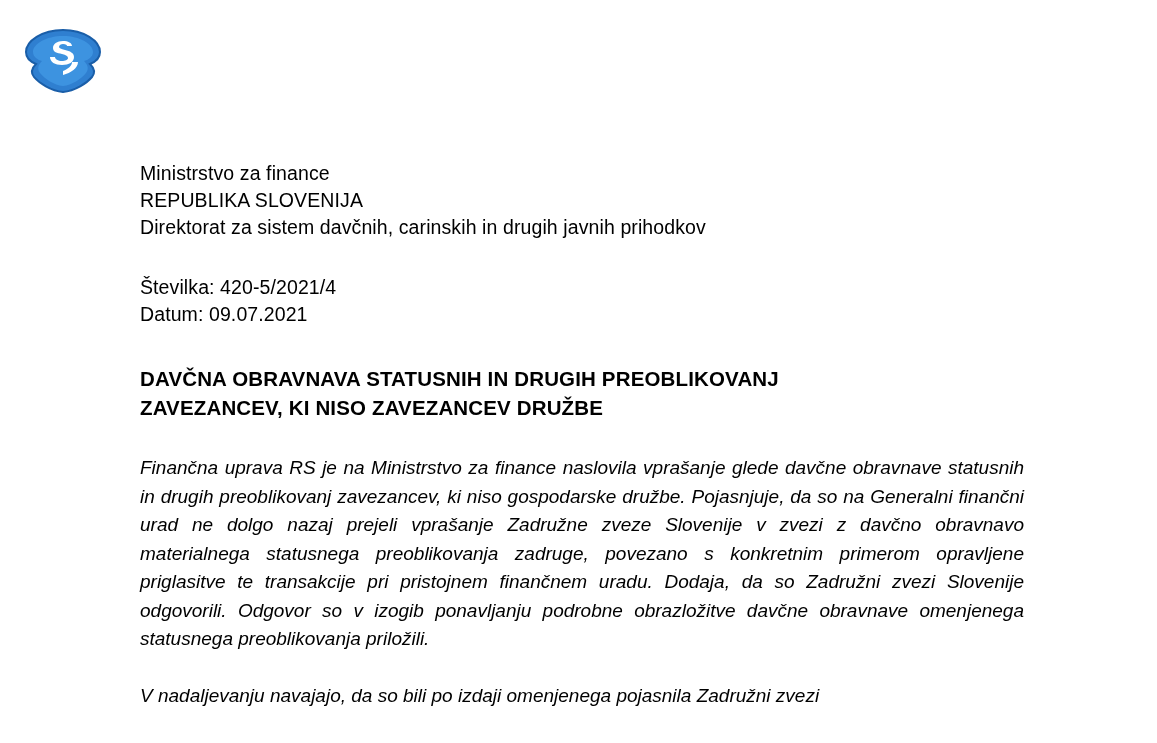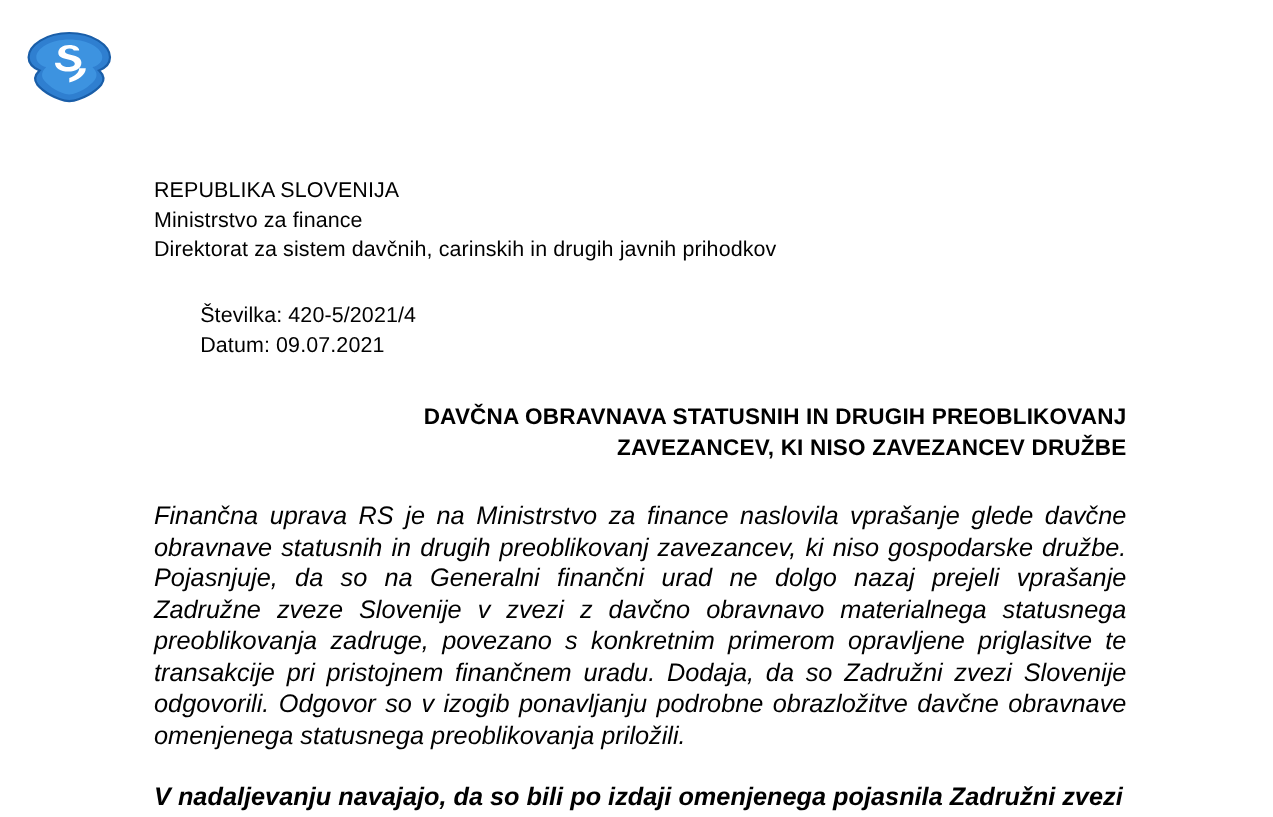--- a/index.html
+++ b/index.html
@@ -41,65 +41,63 @@
     letter-spacing: 0.1px;
   }
   .sender-block div {
     white-space: nowrap;
   }
   .ref-block {
     margin-top: 33px;
     font-size: 19.5px;
     line-height: 27px;
     letter-spacing: 0.1px;
-    margin-left: 42px;
   }
   .doc-title {
     margin-top: 36px;
     font-size: 20.5px;
     font-weight: bold;
-    text-align: right;
+    text-align: left;
     line-height: 29px;
     letter-spacing: 0.15px;
   }
   .doc-title .line2 {
     display: block;
   }
   .para {
     margin-top: 32px;
-    font-size: 23px;
+    font-size: 19px;
     font-style: italic;
     line-height: 28.5px;
     text-align: justify;
     text-justify: inter-word;
   }
   .para.second {
     margin-top: 28px;
-    font-weight: bold;
   }
 </style>
 </head>
 <body>
 
 <div class="page">
 
   <div class="logo">
     <svg width="86" height="66" viewBox="0 0 86 66" xmlns="http://www.w3.org/2000/svg">
       <path d="M43 2 C22 2 6 13 6 24 C6 30 11 34 16 36 C12 40 10 44 14 49 C19 55 31 63 43 64 C55 63 67 55 72 49 C76 44 74 40 70 36 C75 34 80 30 80 24 C80 13 64 2 43 2 Z" fill="#2f7fd0" stroke="#1a5ea8" stroke-width="2"></path>
       <path d="M43 8 C26 8 13 16 13 24 C13 29 18 32 22 33 C18 37 17 41 20 45 C25 51 34 57 43 58 C52 57 61 51 66 45 C69 41 68 37 64 33 C68 32 73 29 73 24 C73 16 60 8 43 8 Z" fill="#3d93e0"></path>
       <path d="M52 18 C52 15 48 13 43 13 C37 13 33 16 33 20 C33 24 37 25 42 26 C46 27 48 28 48 30 C48 32 45 33 42 33 C38 33 35 31 35 29 L30 29 C30 34 35 37 42 37 C49 37 54 34 54 29 C54 25 50 23 45 22 C41 21 39 20 39 19 C39 17 41 16 43 16 C46 16 47 17 47 18 Z" fill="#ffffff"></path>
       <path d="M52 34 C52 38 48 41 43 43 L43 47 C51 45 58 40 58 34 Z" fill="#ffffff"></path>
     </svg>
   </div>
 
   <div class="doc-body">
 
     <div class="sender-block">
+      <div>Ministrstvo za finance</div>
       <div>REPUBLIKA SLOVENIJA</div>
-      <div>Ministrstvo za finance</div>
       <div>Direktorat za sistem davčnih, carinskih in drugih javnih prihodkov</div>
     </div>
 
     <div class="ref-block">
       <div>Številka: 420-5/2021/4</div>
       <div>Datum: 09.07.2021</div>
     </div>
 
     <div class="doc-title">
       <span>DAVČNA OBRAVNAVA STATUSNIH IN DRUGIH PREOBLIKOVANJ</span>

